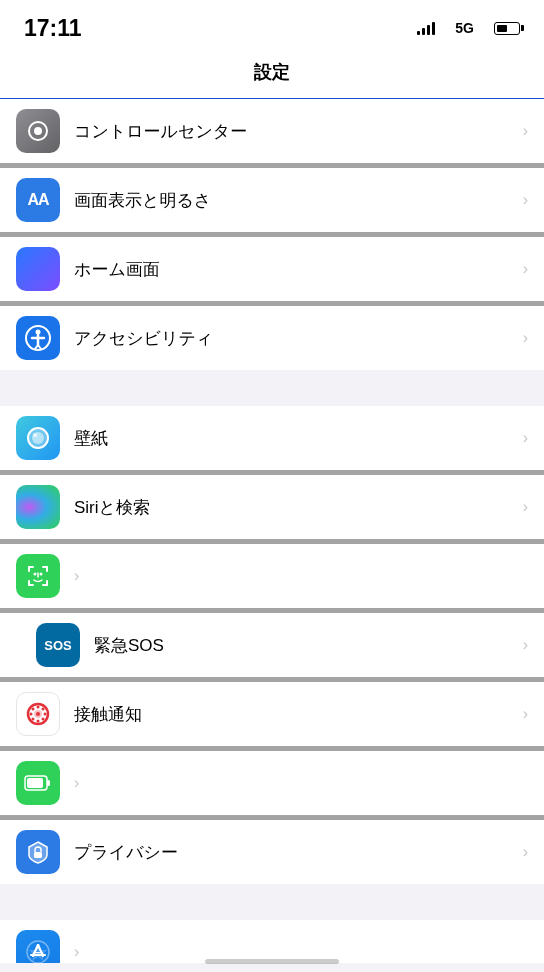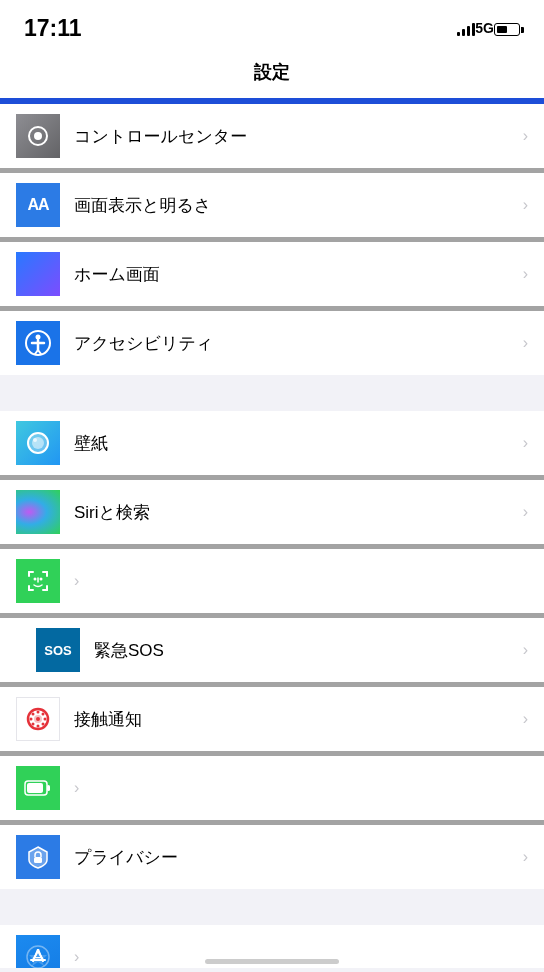--- a/index.html
+++ b/index.html
@@ -24,22 +24,22 @@
     }
 
     .status-time {
       font-size: 23px;
       font-weight: 600;
       color: #000;
     }
 
     .status-icons {
       display: flex;
-      align-items: flex-end;
-      gap: 0;
+      align-items: center;
+      gap: 20px;
     }
 
     .signal-bars {
       display: flex;
       align-items: flex-end;
       gap: 2px;
       height: 14px;
     }
     .signal-bars span {
       width: 3px;
@@ -83,21 +83,21 @@
       height: 100%;
       background: #000;
       border-radius: 1px;
     }
 
     
     .nav-title {
       background: #fff;
       text-align: center;
       padding: 10px 0 14px 0;
-      border-bottom: 6px solid #1d4ed8;
+      border-bottom: 1px solid #1d4ed8;
     }
 
     .nav-title-text {
       font-size: 18px;
       font-weight: 600;
       color: #000;
     }
 
     
     .settings-content {
@@ -126,21 +126,21 @@
       position: relative;
     }
 
     .settings-row:last-child {
       border-bottom: none;
     }
 
     .app-icon {
       width: 44px;
       height: 44px;
-      border-radius: 0;
+      border-radius: 10px;
       margin-right: 14px;
       flex-shrink: 0;
       display: flex;
       align-items: center;
       justify-content: center;
       font-size: 22px;
       overflow: hidden;
     }
 
     .row-label {

